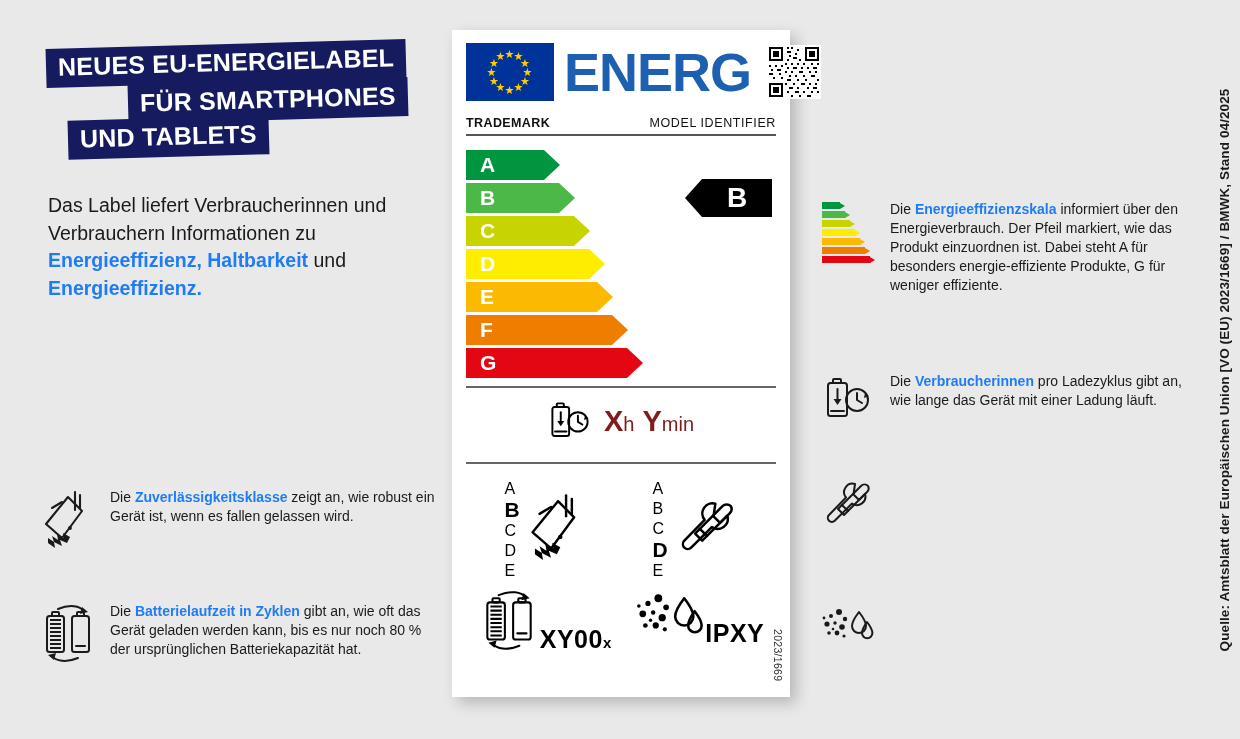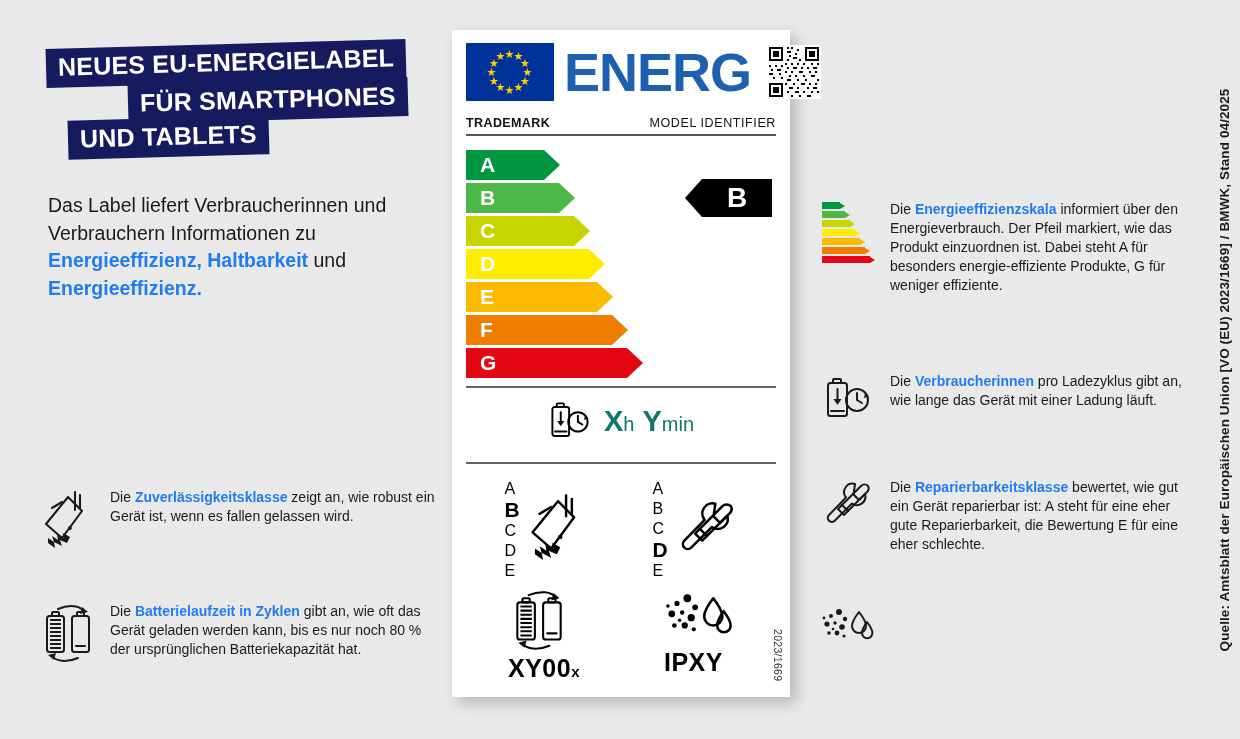--- a/index.html
+++ b/index.html
@@ -117,33 +117,33 @@
     color: #fff; font-weight: bold; font-size: 28px;
   }
 
   .divider { border-top: 2px solid #666; margin: 8px 0 0 0; }
 
   
   .runtime {
     display: flex; align-items: center; justify-content: center; gap: 12px;
     height: 66px;
   }
-  .runtime .rt-text { font-size: 29px; font-weight: bold; color: #0f766e; }
+  .runtime .rt-text { font-size: 29px; font-weight: bold; color: #7f1d1d; }
   .runtime .rt-text .unit { font-size: 20px; font-weight: normal; }
   .runtime .rt-text .unit-b { font-size: 20px; font-weight: normal; }
 
   
   .class-area { display: flex; justify-content: space-around; padding: 14px 6px 0 6px; height: 118px; }
   .class-block { display: flex; align-items: center; gap: 8px; }
   .class-letters { display: flex; flex-direction: column; font-size: 16px; line-height: 1.26; color: #000; }
   .class-letters .sel { font-weight: bold; font-size: 21px; line-height: 1.05; }
 
   
   .metrics { display: flex; justify-content: space-around; align-items: flex-start; padding-top: 8px; }
-  .metric { display: flex; flex-direction: column; align-items: flex-start; }
+  .metric { display: flex; flex-direction: row; align-items: flex-end; }
   .metric .mval { font-size: 25px; font-weight: bold; letter-spacing: 0.5px; }
   .metric .mval .sub { font-size: 15px; font-weight: bold; }
 
   .reg-no {
     position: absolute; right: 6px; bottom: 16px;
     writing-mode: vertical-rl;
     font-size: 10.5px; color: #333; letter-spacing: 0.3px;
   }
 
   
@@ -279,23 +279,20 @@
 
 <div class="note r3">
   <div class="note-icon">
     <svg width="52" height="52" viewBox="0 0 52 52">
       <g fill="none" stroke="#1a1a1a" stroke-width="2" stroke-linejoin="round" stroke-linecap="round">
         <path d="M33 4 a8.5 8.5 0 0 0 -9 13.5 L7 35 a4 4 0 0 0 5.7 5.7 L30 23.5 A8.5 8.5 0 0 0 43 14 l-6 6 -5.5 -5.5 z"></path>
         <path d="M46 6 a5 5 0 0 0 -7 0 L20 25 l6 6 19 -19 a5 5 0 0 0 1 -6 z"></path>
         <path d="M20 25 l-4 4 6 6 4 -4"></path>
       </g>
     </svg>
-  </div>
-  <div class="note-text">
-    <span>Die </span><span class="hl">Reparierbarkeitsklasse</span><span> bewertet, wie gut ein Gerät reparierbar ist: A steht für eine eher gute Reparierbarkeit, die Bewertung E für eine eher schlechte.</span>
   </div>
 </div>
 
 <div class="note r4">
   <div class="note-icon">
     <svg width="54" height="44" viewBox="0 0 54 44">
       <g fill="#1a1a1a">
         <circle cx="10" cy="10" r="2"></circle>
           <circle cx="18" cy="6" r="3"></circle>
           <circle cx="24" cy="13" r="2.2"></circle>

